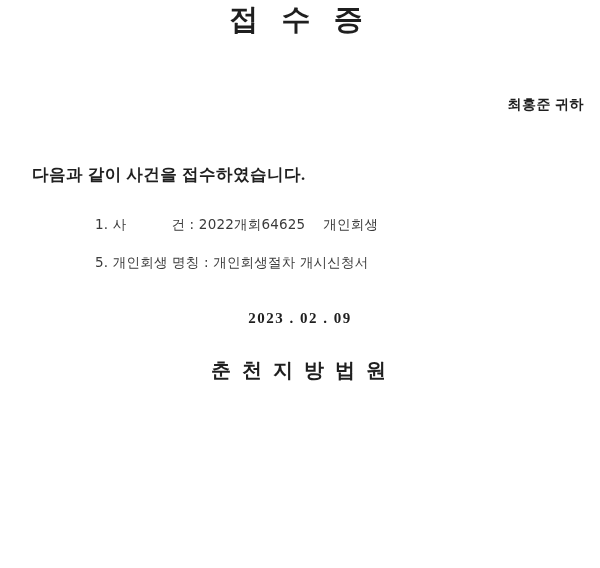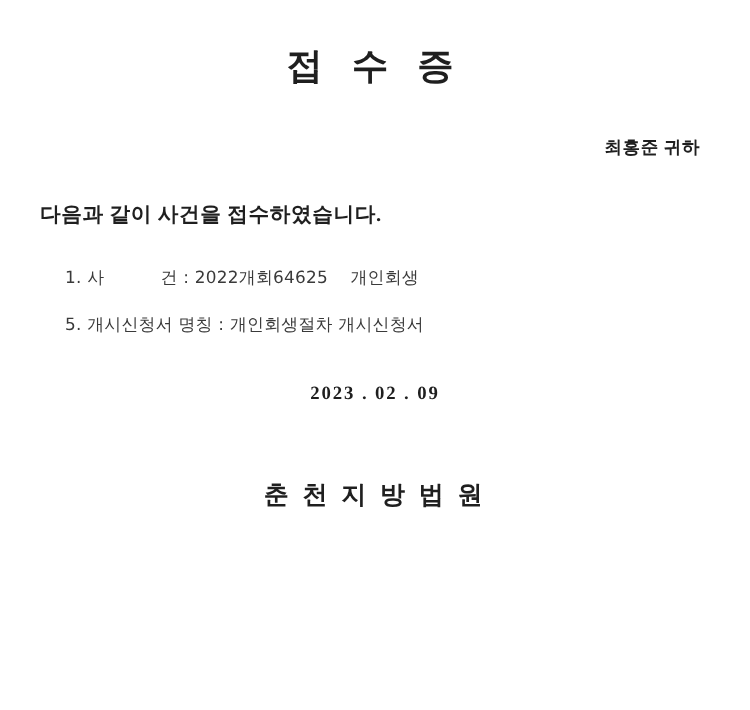--- a/index.html
+++ b/index.html
@@ -23,47 +23,47 @@
     padding: 0;
     position: relative;
   }
 
   .doc-title {
     text-align: center;
     font-size: 29px;
     font-weight: bold;
     letter-spacing: 8px;
     color: #1f1f1f;
-    margin-top: 33px;
     font-family: "Liberation Serif", "DejaVu Serif", serif;
   }
 
   .recipient-row {
     text-align: right;
-    margin-top: 36px;
-    padding-right: 40px;
+    margin-top: 56px;
+    padding-right: 16px;
     font-size: 14px;
     font-weight: bold;
     color: #1f1f1f;
     letter-spacing: 0.5px;
   }
 
   .lead-sentence {
-    margin-top: 34px;
+    margin-top: 50px;
     padding-left: 32px;
     font-size: 16.5px;
     font-weight: bold;
     color: #1f1f1f;
     letter-spacing: 0.5px;
   }
 
   .items {
     margin-top: 30px;
     padding-left: 52px;
     font-family: "DejaVu Sans", "Liberation Sans", sans-serif;
+    margin-left: 43px;
   }
 
   .item {
     font-size: 13.5px;
     color: #3a3a3a;
     margin-bottom: 20px;
     letter-spacing: 0.2px;
     white-space: pre;
   }
 
@@ -79,21 +79,21 @@
   .date-line {
     margin-top: 38px;
     text-align: center;
     font-size: 15px;
     font-weight: bold;
     color: #1f1f1f;
     letter-spacing: 1.5px;
   }
 
   .court-line {
-    margin-top: 58px;
+    margin-top: 30px;
     text-align: center;
     font-size: 20px;
     font-weight: bold;
     color: #1f1f1f;
     letter-spacing: 3px;
     font-family: "Liberation Serif", "DejaVu Serif", serif;
   }
 </style>
 </head>
 <body>
@@ -106,21 +106,21 @@
 
   <div class="lead-sentence">다음과 같이 사건을 접수하였습니다.</div>
 
   <div class="items">
 
     <div class="item"><span>1.</span> <span>사          건 :</span> <span>2022개회64625    개인회생</span></div>
 
 
 
 
-    <div class="item"><span>5.</span> <span>개시신청서 명칭 :</span> <span>개인회생절차 개시신청서</span></div>
+    <div class="item"><span>5.</span> <span>개인회생 명칭 :</span> <span>개인회생절차 개시신청서</span></div>
 
   </div>
 
   <div class="date-line">2023 . 02 . 09</div>
 
   <div class="court-line">춘 천 지 방 법 원</div>
 
 </div>
 
 </body></html>

